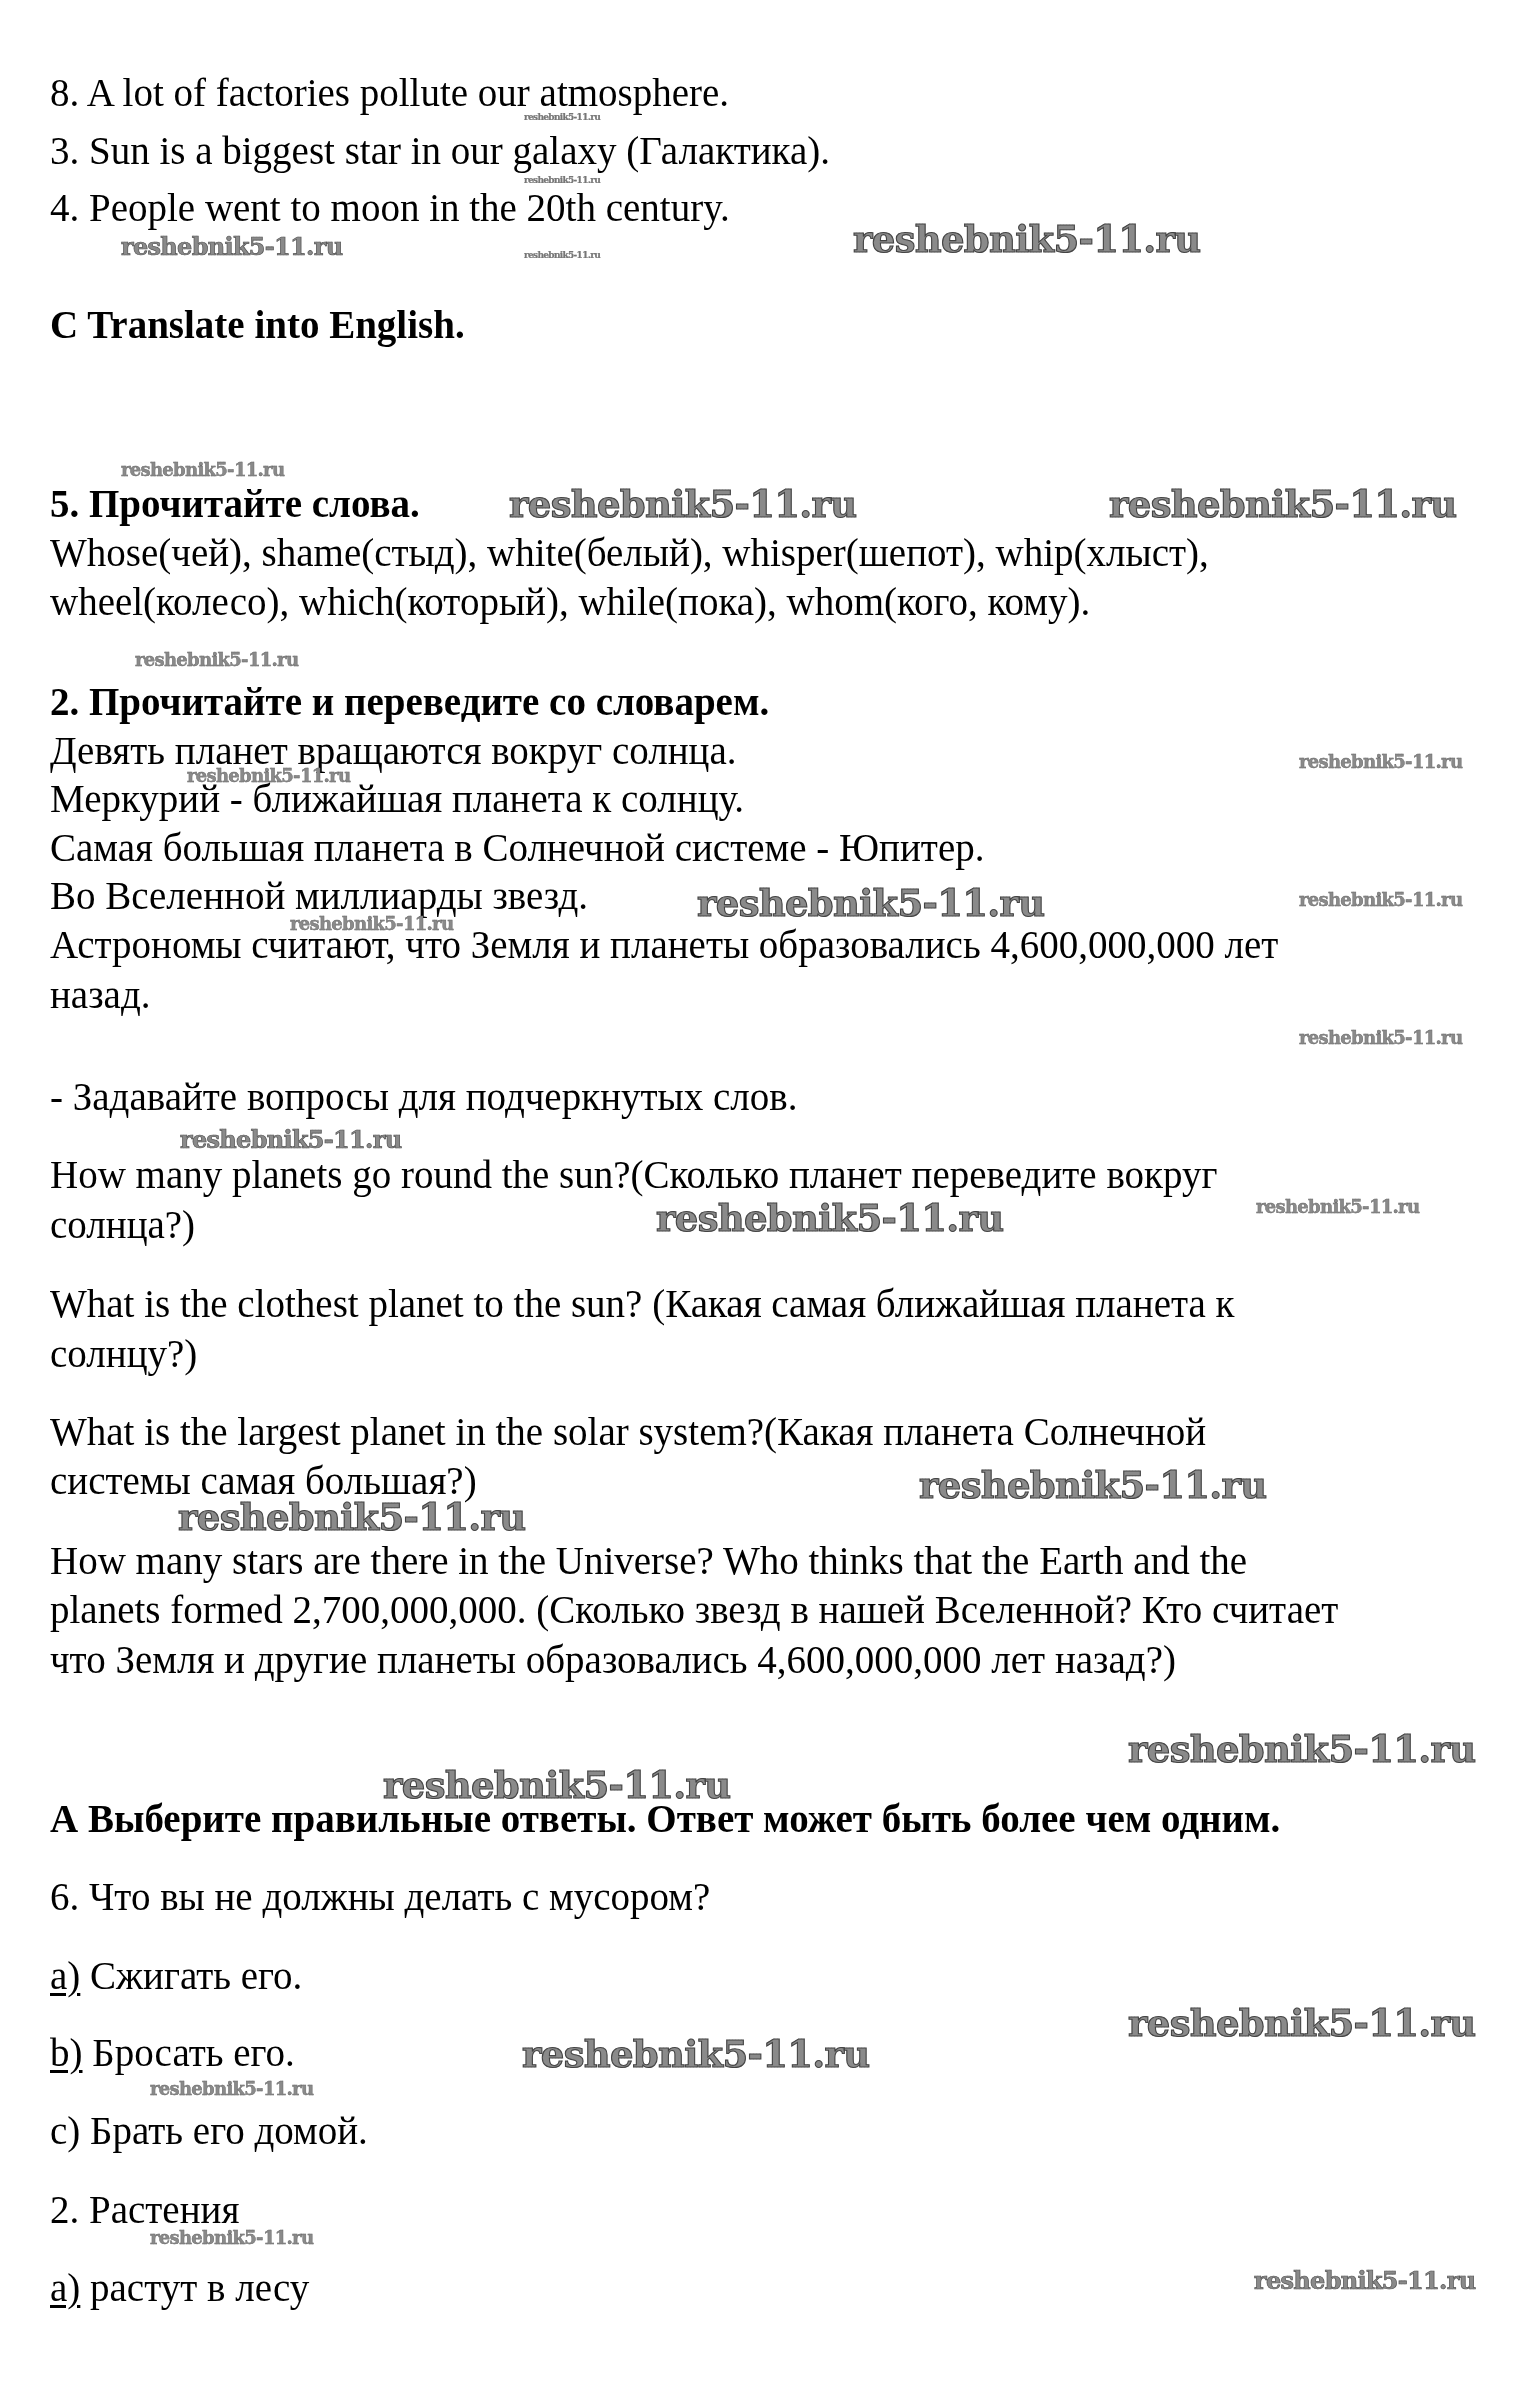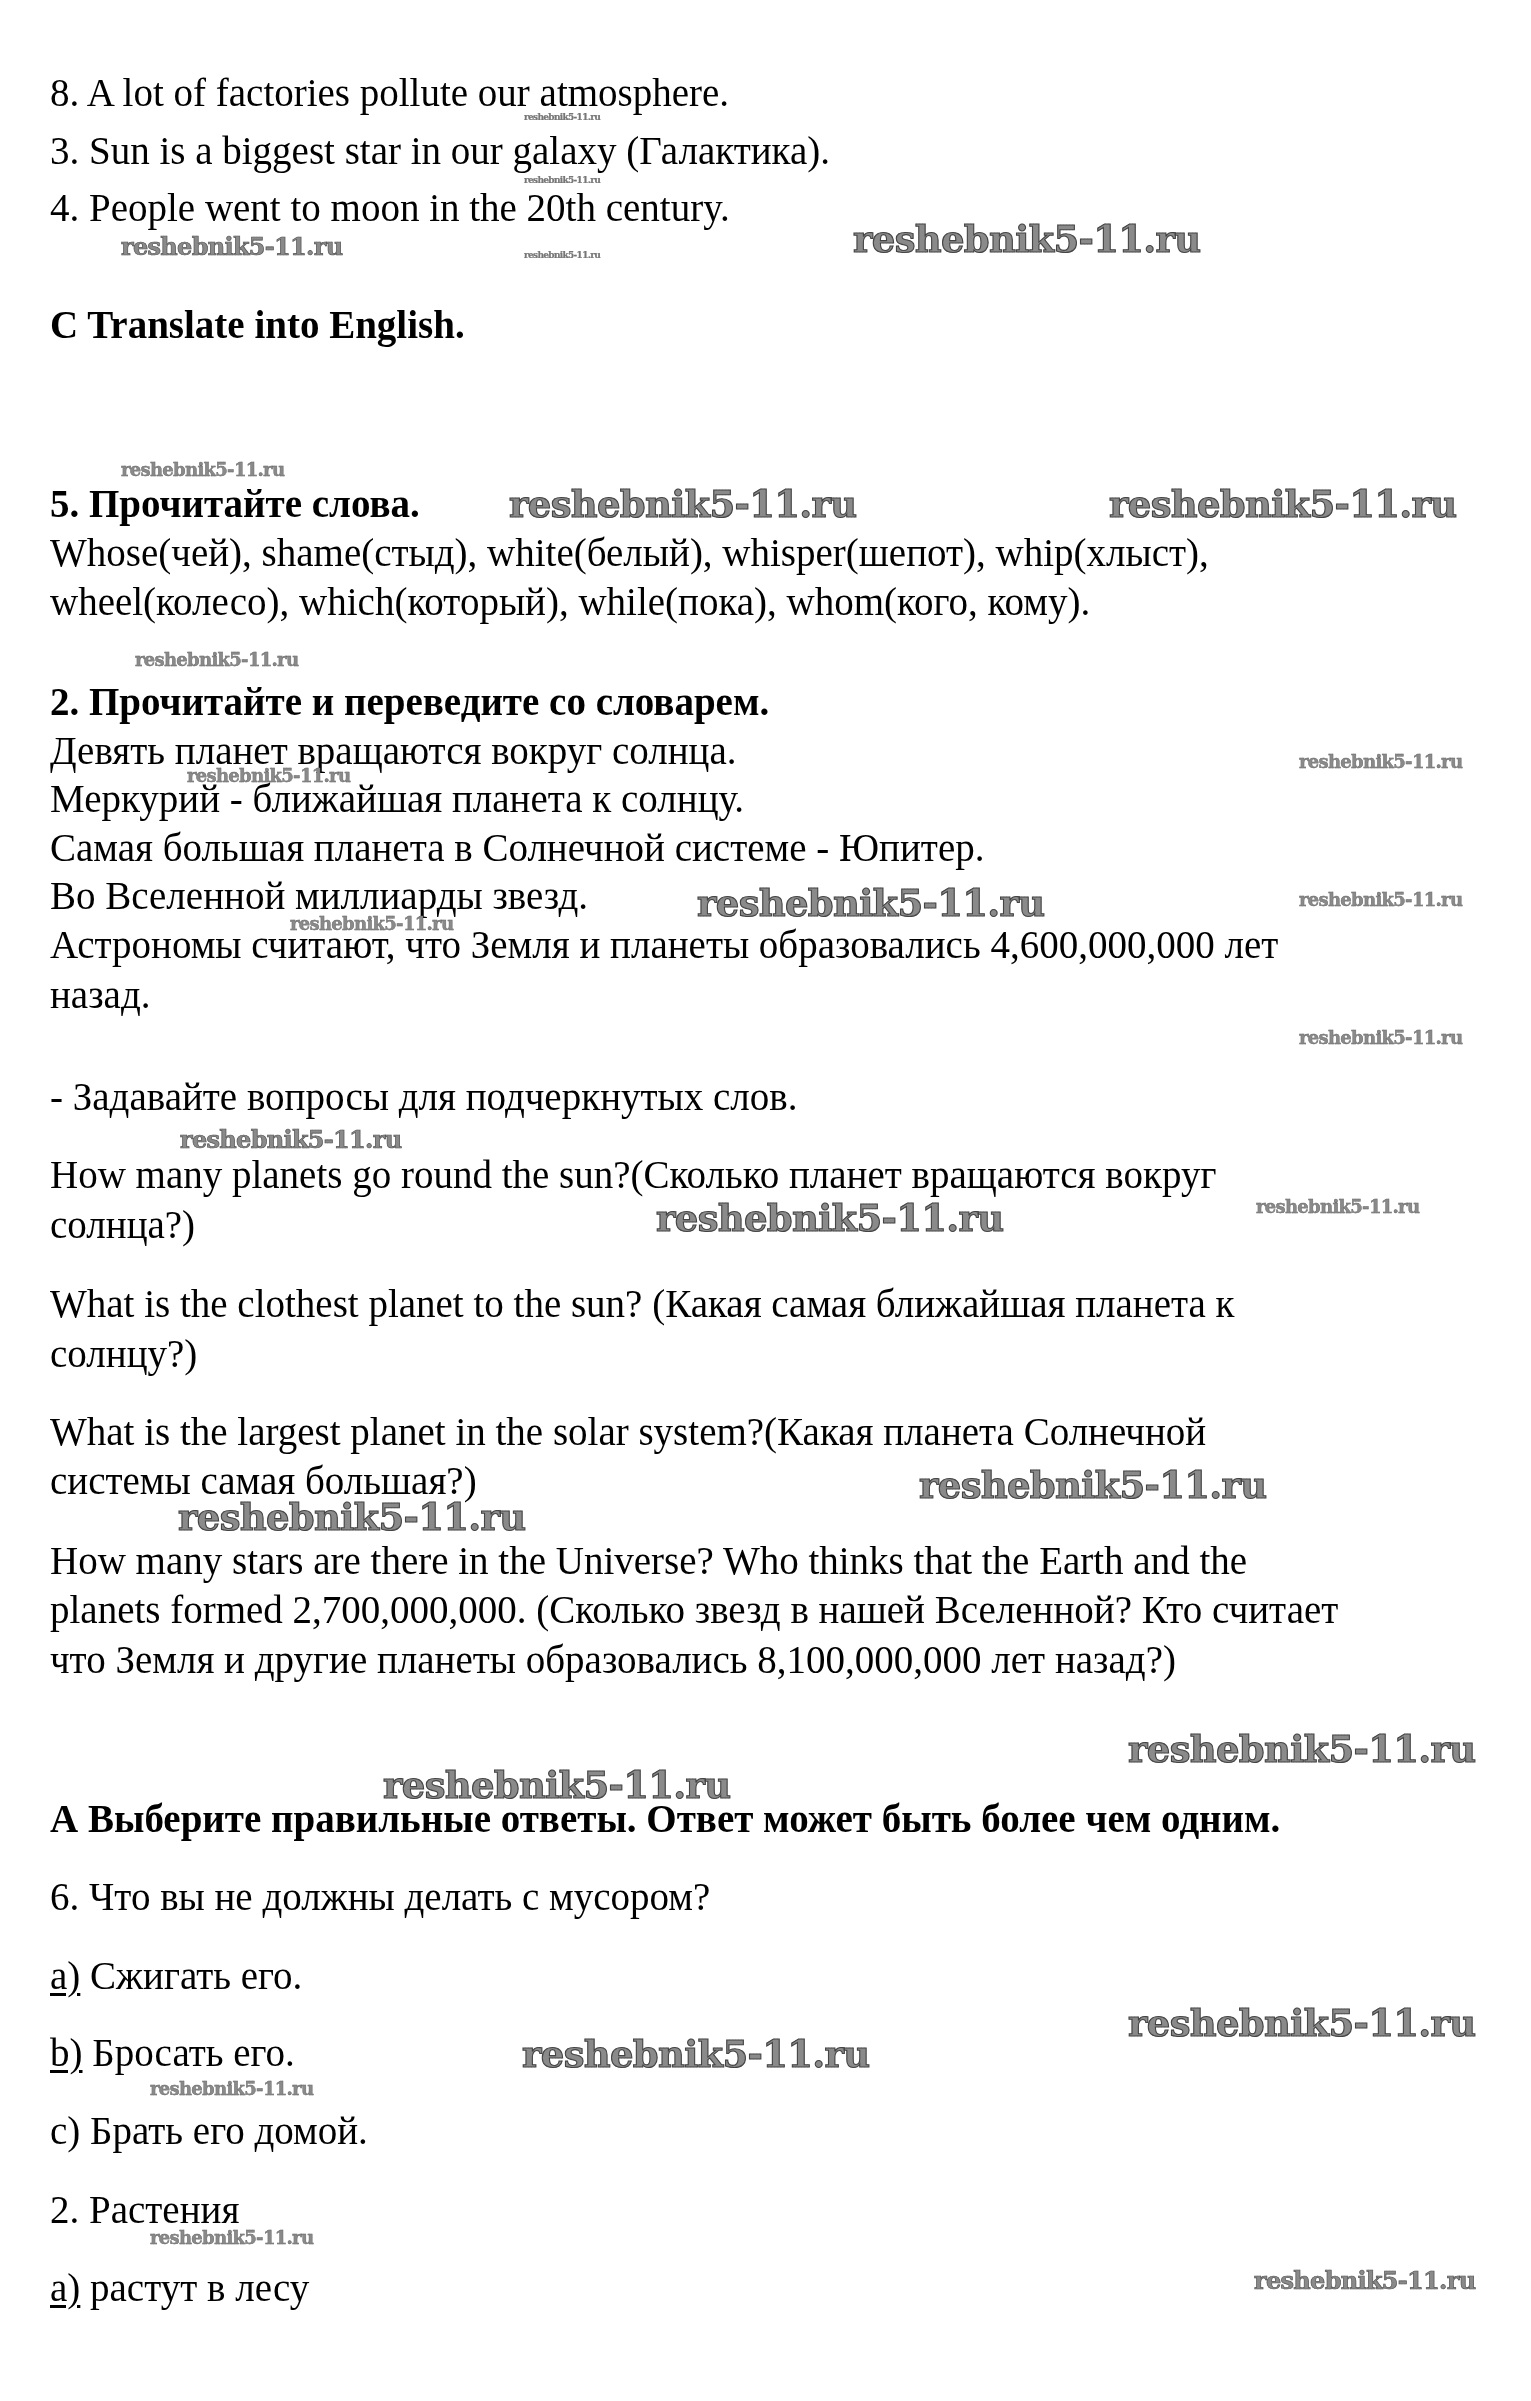--- a/index.html
+++ b/index.html
@@ -35,29 +35,29 @@
 <div class="line bold" style="top:678px">2. Прочитайте и переведите со словарем.</div>
 <div class="line" style="top:727px">Девять планет вращаются вокруг солнца.</div>
 <div class="line" style="top:775px">Меркурий - ближайшая планета к солнцу.</div>
 <div class="line" style="top:824px">Самая большая планета в Солнечной системе - Юпитер.</div>
 <div class="line" style="top:872px">Во Вселенной миллиарды звезд.</div>
 <div class="line" style="top:921px">Астрономы считают, что Земля и планеты образовались 4,600,000,000 лет</div>
 <div class="line" style="top:971px">назад.</div>
 
 <div class="line" style="top:1073px">- Задавайте вопросы для подчеркнутых слов.</div>
 
-<div class="line" style="top:1151px">How many planets go round the sun?(Сколько планет вращаются вокруг</div>
+<div class="line" style="top:1151px">How many planets go round the sun?(Сколько планет переведите вокруг</div>
 <div class="line" style="top:1201px">солнца?)</div>
 <div class="line" style="top:1280px">What is the clothest planet to the sun? (Какая самая ближайшая планета к</div>
 <div class="line" style="top:1330px">солнцу?)</div>
 <div class="line" style="top:1408px">What is the largest planet in the solar system?(Какая планета Солнечной</div>
 <div class="line" style="top:1457px">системы самая большая?)</div>
 <div class="line" style="top:1537px">How many stars are there in the Universe? Who thinks that the Earth and the</div>
 <div class="line" style="top:1586px">planets formed 2,700,000,000. (Сколько звезд в нашей Вселенной? Кто считает</div>
-<div class="line" style="top:1636px">что Земля и другие планеты образовались 8,100,000,000 лет назад?)</div>
+<div class="line" style="top:1636px">что Земля и другие планеты образовались 4,600,000,000 лет назад?)</div>
 
 <div class="line bold" style="top:1795px">А Выберите правильные ответы. Ответ может быть более чем одним.</div>
 <div class="line" style="top:1873px">6. Что вы не должны делать с мусором?</div>
 
 <div class="line" style="top:1952px">
   <span class="u">a)</span><span> Сжигать его.</span>
 </div>
 <div class="line" style="top:2029px">
   <span class="u">b)</span><span> Бросать его.</span>
 </div>

